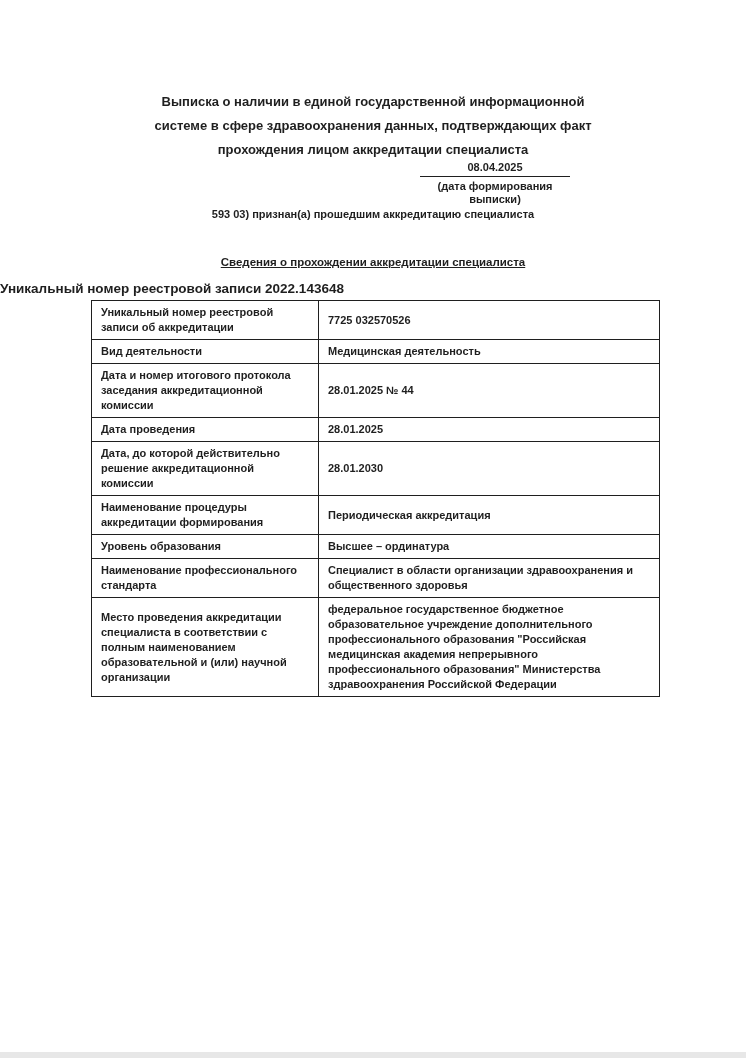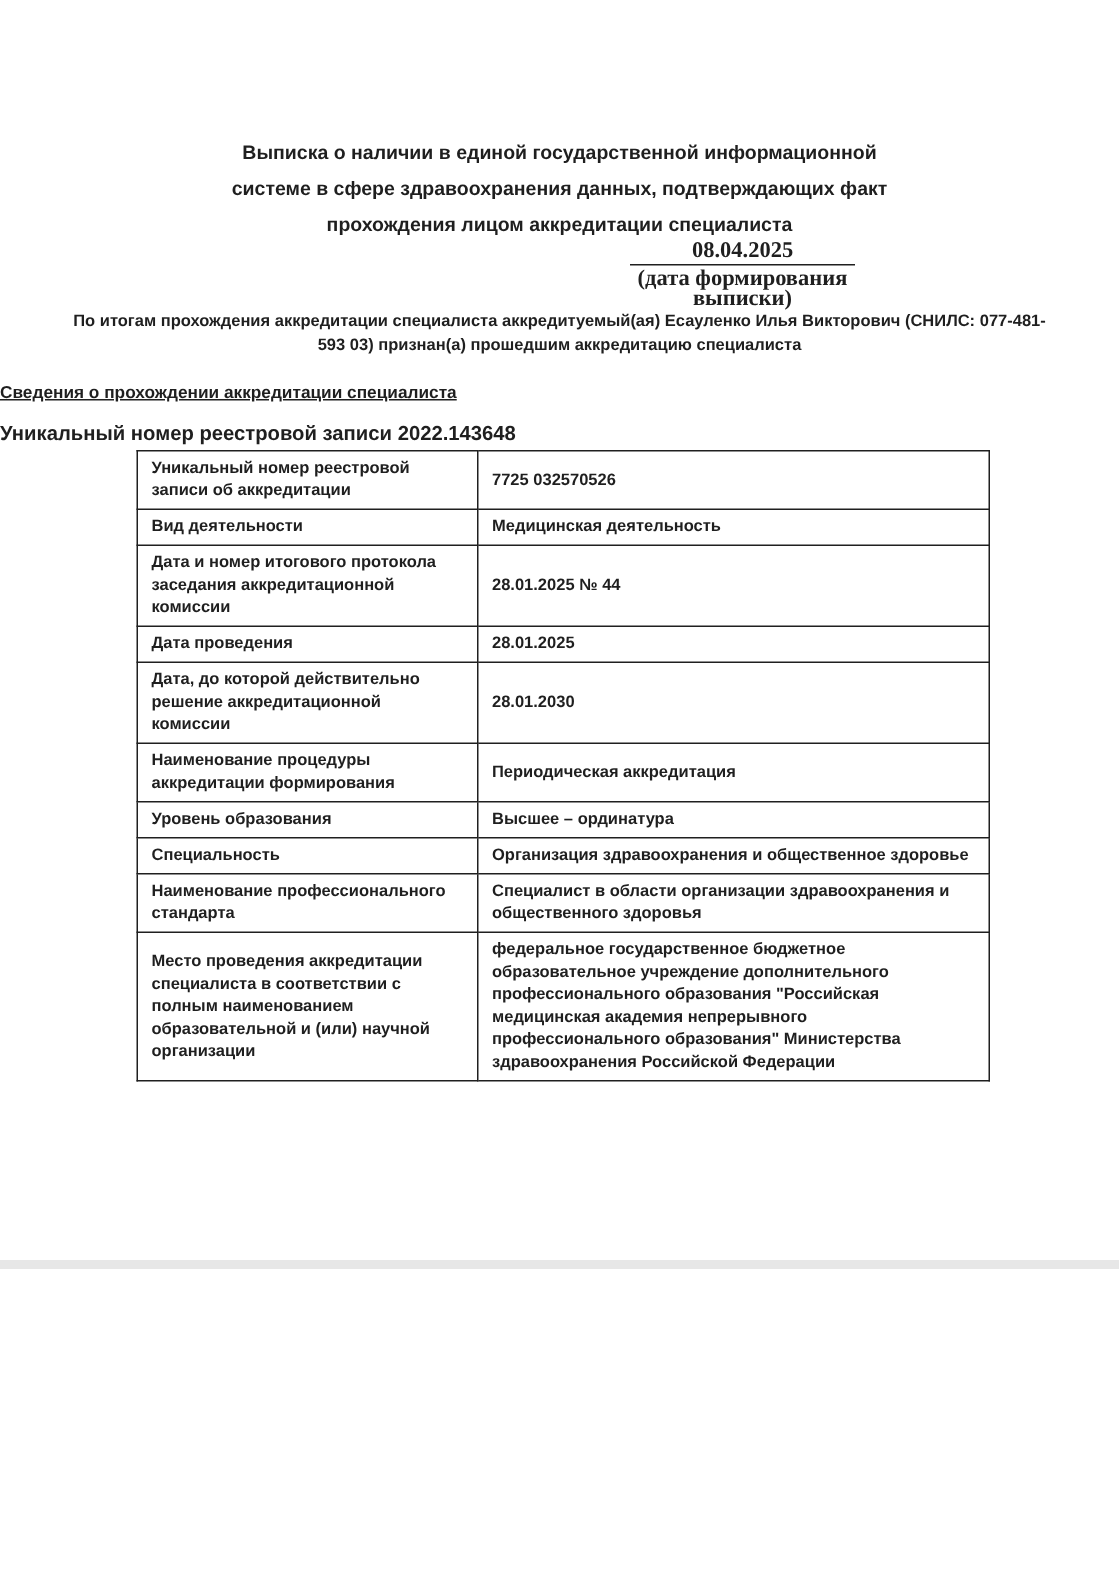--- a/index.html
+++ b/index.html
@@ -3,21 +3,21 @@
 <meta charset="utf-8">
 <style>
   html, body {
     margin: 0;
     padding: 0;
     background: #ffffff;
   }
   .screen {
     position: relative;
     width: 746px;
-    height: 846px;
+    height: 1058px;
     background: #ffffff;
     overflow: hidden;
     font-family: "Liberation Sans", sans-serif;
     font-weight: bold;
     color: #1f1f1f;
   }
   .doc-title {
     position: absolute;
     top: 90px;
     left: 0;
@@ -25,23 +25,22 @@
     text-align: center;
     font-size: 13px;
     line-height: 24px;
   }
   .date-block {
     position: absolute;
     top: 161px;
     left: 420px;
     width: 150px;
     text-align: center;
-    font-size: 15px;
+    font-size: 11px;
     line-height: 13px;
-    font-family: Liberation Serif, serif;
   }
   .date-value {
     display: block;
     padding-bottom: 2px;
     border-bottom: 1.5px solid #1f1f1f;
   }
   .date-caption {
     display: block;
     padding-top: 3px;
   }
@@ -53,21 +52,21 @@
     text-align: center;
     font-size: 11px;
     line-height: 16px;
     white-space: nowrap;
   }
   .section-heading {
     position: absolute;
     top: 256px;
     left: 0;
     right: 0;
-    text-align: left;
+    text-align: center;
     font-size: 11.5px;
     text-decoration: underline;
   }
   .registry-heading {
     position: absolute;
     top: 281px;
     left: 0;
     right: 0;
     text-align: left;
     font-size: 13.5px;
@@ -108,21 +107,20 @@
     <div>системе в сфере здравоохранения данных, подтверждающих факт</div>
     <div>прохождения лицом аккредитации специалиста</div>
   </div>
 
   <div class="date-block">
     <span class="date-value">08.04.2025</span>
     <span class="date-caption">(дата формирования выписки)</span>
   </div>
 
   <div class="intro">
-    <div>По итогам прохождения аккредитации специалиста аккредитуемый(ая) Есауленко Илья Викторович (СНИЛС: 077-481-</div>
     <div>593 03) признан(а) прошедшим аккредитацию специалиста</div>
   </div>
 
   <div class="section-heading">Сведения о прохождении аккредитации специалиста</div>
 
   <div class="registry-heading">Уникальный номер реестровой записи 2022.143648</div>
 
   <table class="details">
     <tbody>
       <tr>
@@ -147,24 +145,20 @@
       </tr>
       <tr>
         <td class="label-cell">Наименование процедуры аккредитации формирования</td>
         <td>Периодическая аккредитация</td>
       </tr>
       <tr>
         <td class="label-cell">Уровень образования</td>
         <td>Высшее – ординатура</td>
       </tr>
       <tr>
-        <td class="label-cell">Специальность</td>
-        <td>Организация здравоохранения и общественное здоровье</td>
-      </tr>
-      <tr>
         <td class="label-cell">Наименование профессионального стандарта</td>
         <td>Специалист в области организации здравоохранения и общественного здоровья</td>
       </tr>
       <tr>
         <td class="label-cell">Место проведения аккредитации специалиста в соответствии с полным наименованием образовательной и (или) научной организации</td>
         <td>федеральное государственное бюджетное образовательное учреждение дополнительного профессионального образования "Российская медицинская академия непрерывного профессионального образования" Министерства здравоохранения Российской Федерации</td>
       </tr>
     </tbody>
   </table>
 

